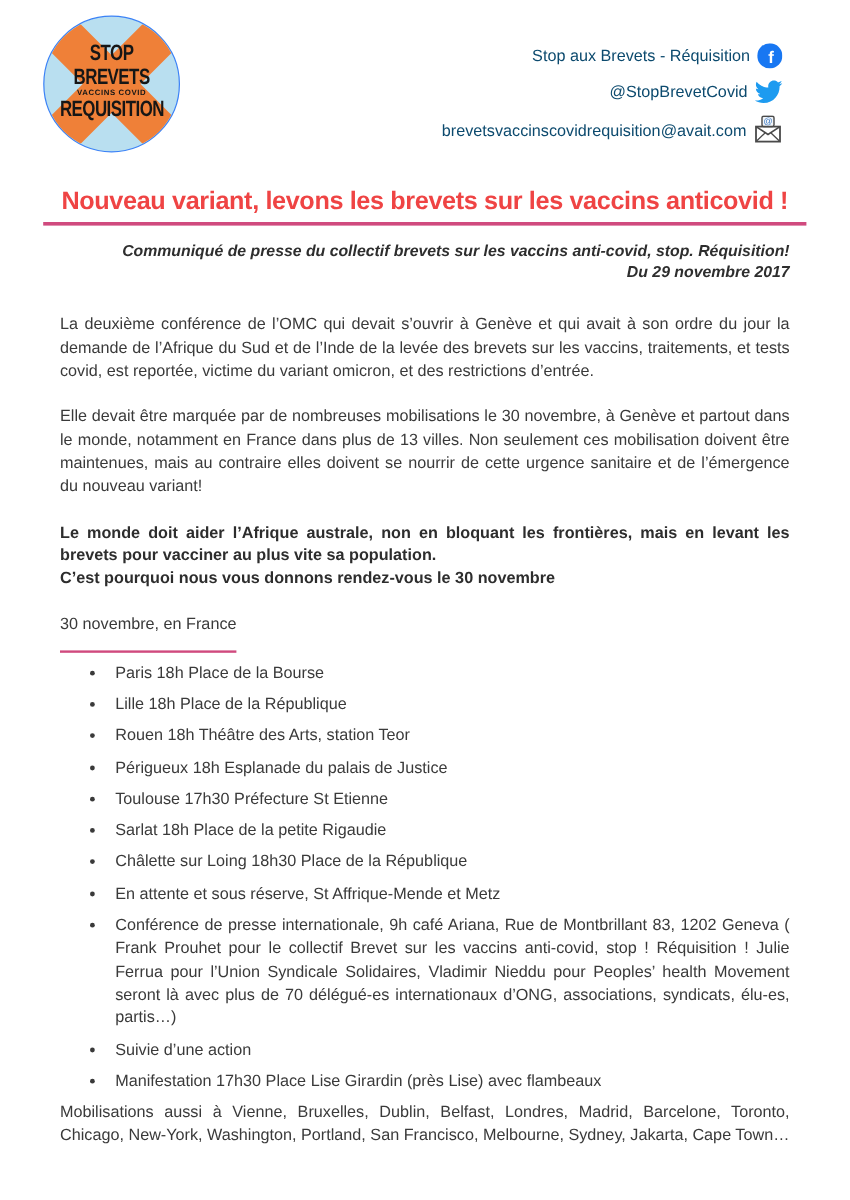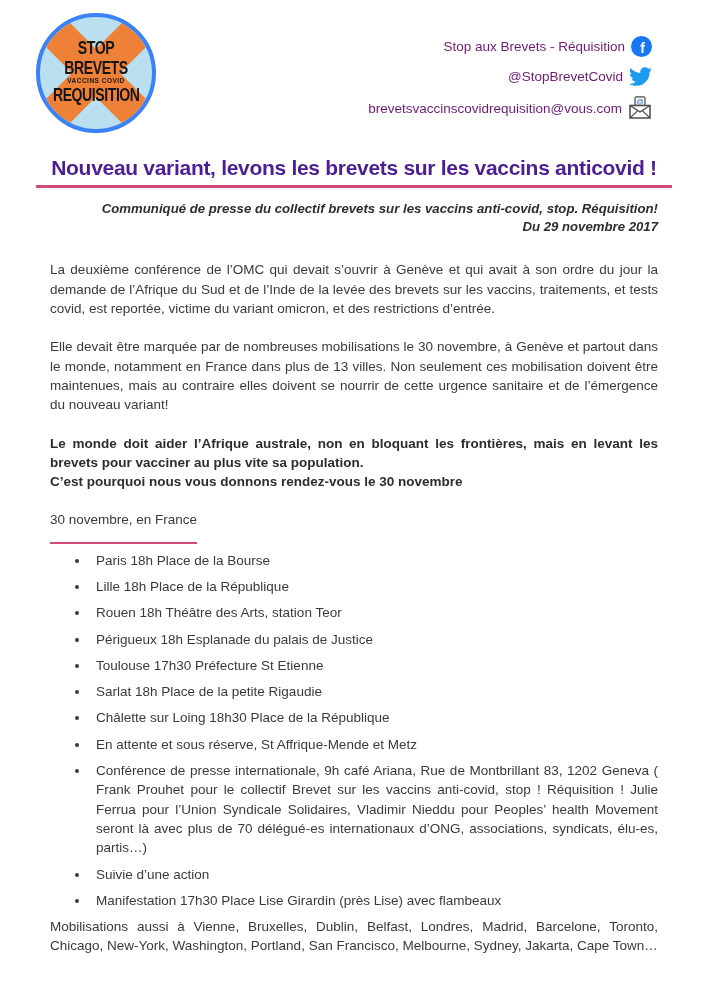--- a/index.html
+++ b/index.html
@@ -9,49 +9,49 @@
     color:#333;
     position:relative;
     -webkit-font-smoothing:antialiased;
   }
   .page{position:relative;width:708px;height:1000px;overflow:hidden;background:#fff;}
 
   
   .header{position:relative;height:148px;}
   .logo{
     position:absolute;left:36px;top:13px;width:112px;height:112px;
-    border-radius:50%;background:#b9dff0;border:4px solid #3b82f6;
+    border-radius:50%;background:#b9dff0;border:1px solid #3b82f6;
     overflow:hidden;
   }
   .logo .bar{
     position:absolute;left:50%;top:50%;width:34px;height:150px;
     background:#ef8038;border-radius:3px;
   }
   .logo .bar.b1{transform:translate(-50%,-50%) rotate(45deg);}
   .logo .bar.b2{transform:translate(-50%,-50%) rotate(-45deg);}
   .logo .logo-text{
     position:absolute;inset:0;z-index:2;
     display:flex;flex-direction:column;align-items:center;justify-content:center;
     color:#161616;font-weight:bold;text-align:center;line-height:1.05;
   }
   .logo .l1,.logo .l3{font-size:16px;letter-spacing:-0.5px;transform:scaleX(.88) scaleY(1.15);}
   .logo .l2{font-size:6.5px;letter-spacing:.5px;margin:2px 0;}
 
   .contact{
     position:absolute;top:36px;right:56px;
     display:flex;flex-direction:column;align-items:flex-end;gap:8px;
-    font-size:13.5px;color:#701a75;
+    font-size:13.5px;color:#0c4a6e;
   }
   .contact-line{display:flex;align-items:center;gap:6px;}
   .icon{display:inline-flex;align-items:center;justify-content:center;}
 
   
   .title{
     margin:8px 36px 0 36px;
-    font-size:21px;font-weight:bold;color:#4c1d95;
+    font-size:21px;font-weight:bold;color:#ef4444;
     text-align:center;letter-spacing:-0.3px;
     padding-bottom:5px;border-bottom:3px solid #d04a7e;
   }
   .subtitle{
     margin:12px 50px 0 50px;
     font-size:13.2px;font-weight:bold;font-style:italic;color:#2e2e2e;
     text-align:right;line-height:1.38;
   }
 
   
@@ -99,21 +99,21 @@
       </div>
       <div class="contact-line">
         <span>@StopBrevetCovid</span>
         <span class="icon">
           <svg width="23" height="23" viewBox="0 0 24 24">
             <path fill="#1d9bf0" d="M23.954 4.569c-.885.389-1.83.654-2.825.775 1.014-.611 1.794-1.574 2.163-2.723-.951.555-2.005.959-3.127 1.184-.896-.959-2.173-1.559-3.591-1.559-2.717 0-4.92 2.203-4.92 4.917 0 .39.045.765.127 1.124C7.691 8.094 4.066 6.13 1.64 3.161c-.427.722-.666 1.561-.666 2.475 0 1.71.87 3.213 2.188 4.096-.807-.026-1.566-.248-2.228-.616v.061c0 2.385 1.693 4.374 3.946 4.827-.413.111-.849.171-1.296.171-.314 0-.615-.03-.916-.086.631 1.953 2.445 3.377 4.604 3.417-1.68 1.319-3.809 2.105-6.102 2.105-.39 0-.779-.023-1.17-.067 2.189 1.394 4.768 2.209 7.557 2.209 9.054 0 13.999-7.496 13.999-13.986 0-.209 0-.42-.015-.63.961-.689 1.8-1.56 2.46-2.548l-.047-.02z"></path>
           </svg>
         </span>
       </div>
       <div class="contact-line">
-        <span>brevetsvaccinscovidrequisition@vous.com</span>
+        <span>brevetsvaccinscovidrequisition@avait.com</span>
         <span class="icon">
           <svg width="24" height="24" viewBox="0 0 24 24">
             <rect x="2" y="9.5" width="20" height="12.5" fill="#ffffff" stroke="#4a4a4a" stroke-width="1.5"></rect>
             <path d="M2 9.5 L12 16 L22 9.5" fill="none" stroke="#4a4a4a" stroke-width="1.4"></path>
             <path d="M2.5 21.5 L9.5 14.8 M21.5 21.5 L14.5 14.8" fill="none" stroke="#4a4a4a" stroke-width="1.1"></path>
             <rect x="7" y="0.8" width="10" height="8.6" rx="1.4" fill="#f3f6f9" stroke="#4a4a4a" stroke-width="1.2"></rect>
             <text x="12" y="7.6" font-size="7.5" text-anchor="middle" fill="#3b78c3" font-family="Liberation Sans, sans-serif">@</text>
           </svg>
         </span>
       </div>

